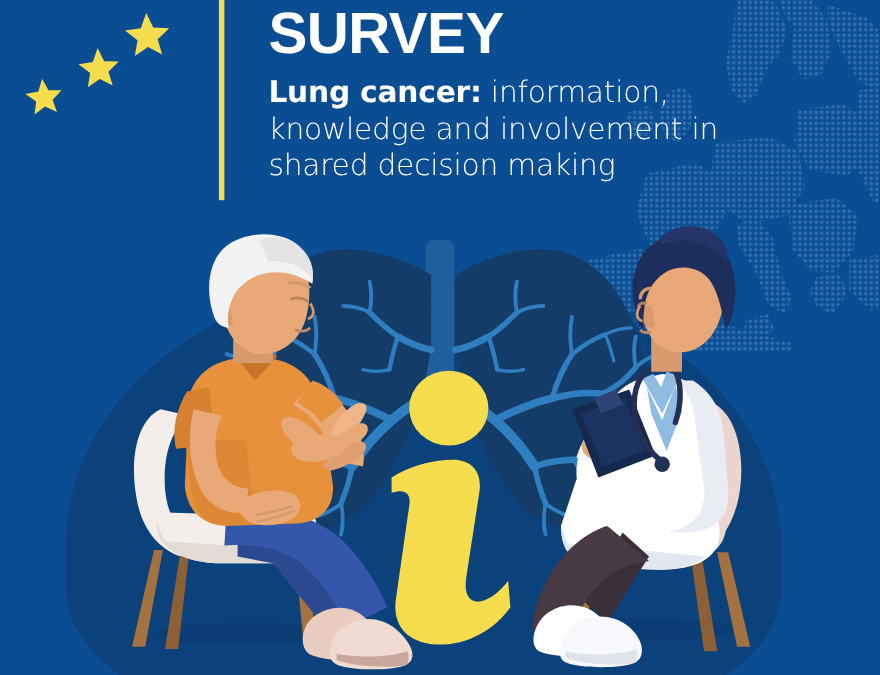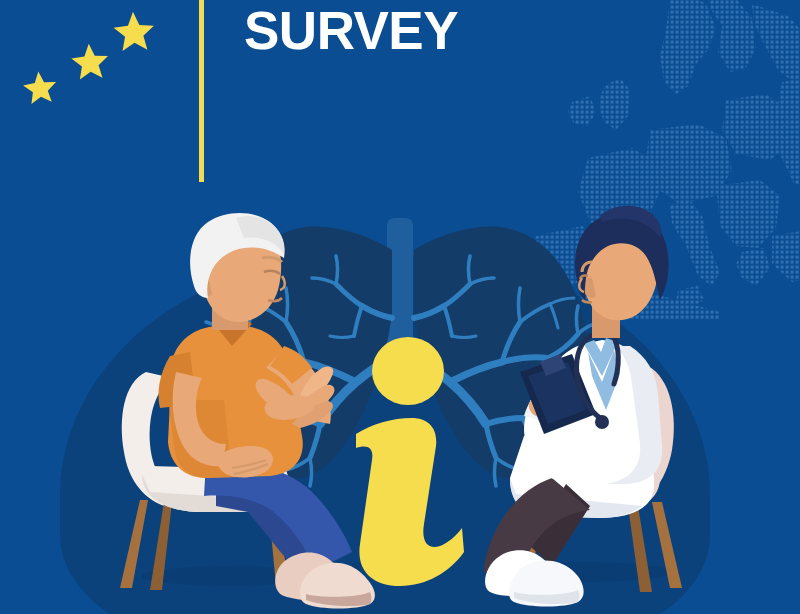--- a/index.html
+++ b/index.html
@@ -141,20 +141,21 @@
   <span class="star" style="left:112px;top:10px;">
     <svg width="44" height="44" viewBox="0 0 24 24">
         <polygon points="12,1 15.1,8.4 23,9.1 17,14.3 18.8,22 12,17.9 5.2,22 7,14.3 1,9.1 8.9,8.4" fill="#f5dd4e" transform="rotate(-3 12 12)"></polygon>
       </svg>
   </span>
 
   <div id="rule"></div>
 
   <div id="headings">
     <h1 id="title">SURVEY</h1>
+    <p id="subtitle"><span class="bold">Lung cancer:</span><span> information, knowledge and involvement in shared decision making</span></p>
   </div>
 
   <svg id="illustration" viewBox="0 0 800 614" xmlns="http://www.w3.org/2000/svg">
 
     <g>
 
       <path d="M395 218 q-8 0 -8 8 l0 140 q0 10 10 10 l6 0 q10 0 10 -10 l0 -140 q0 -8 -8 -8 z" fill="#1f5f9e"></path>
 
       <path d="M392 250 C 370 236 330 222 300 228 C 258 236 232 276 222 322 C 212 370 220 430 246 460 C 268 486 306 486 330 462 C 360 432 386 370 392 312 Z" fill="#143c68"></path>
 

